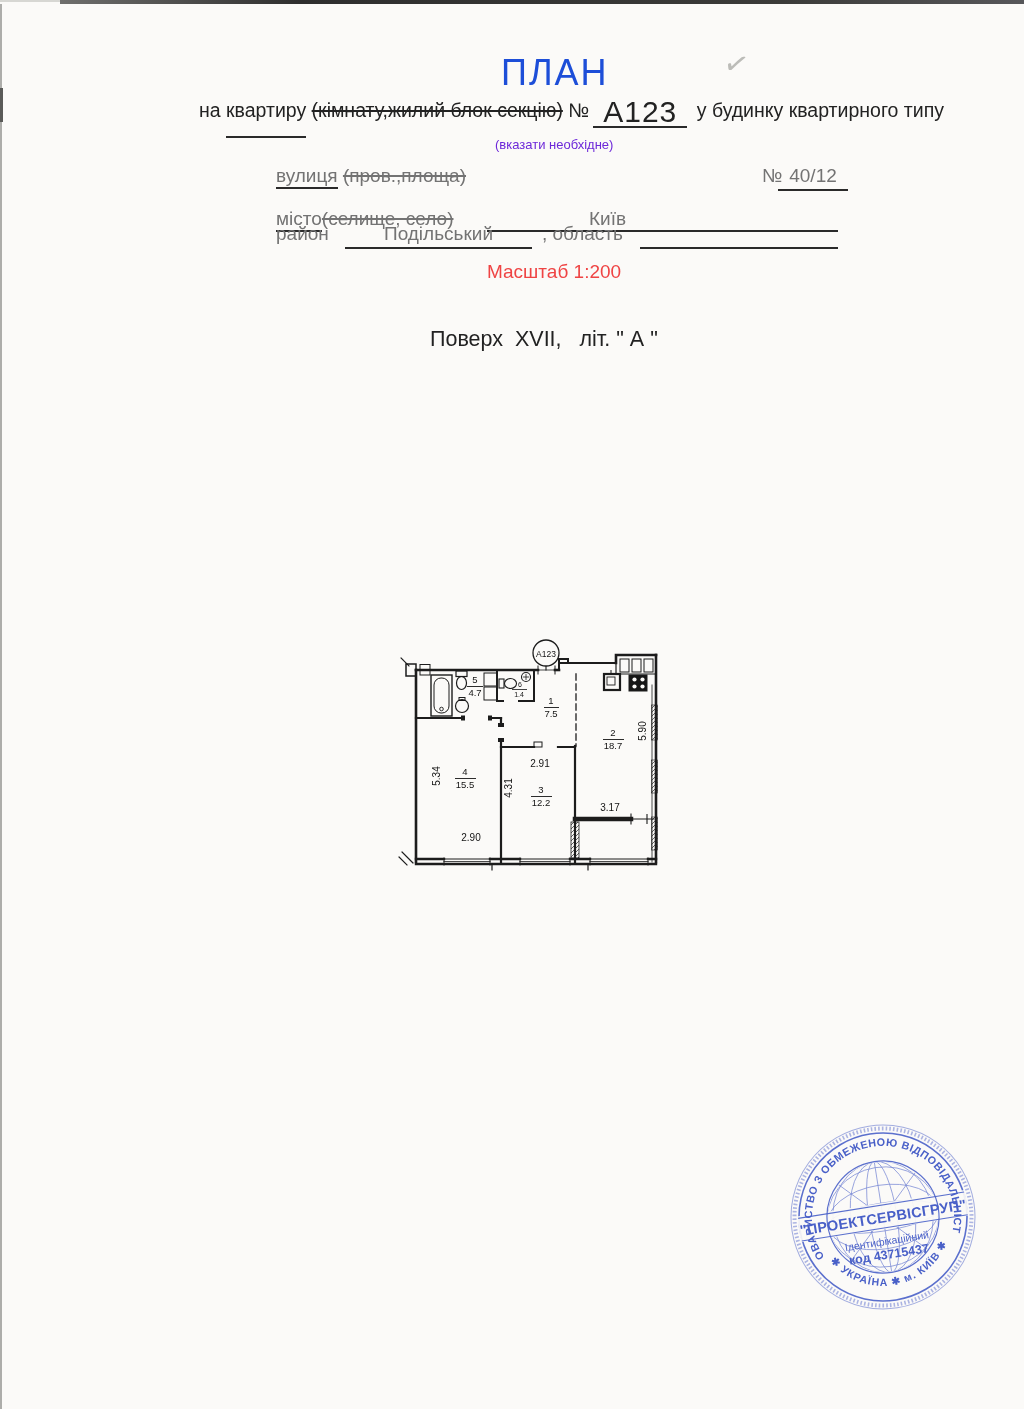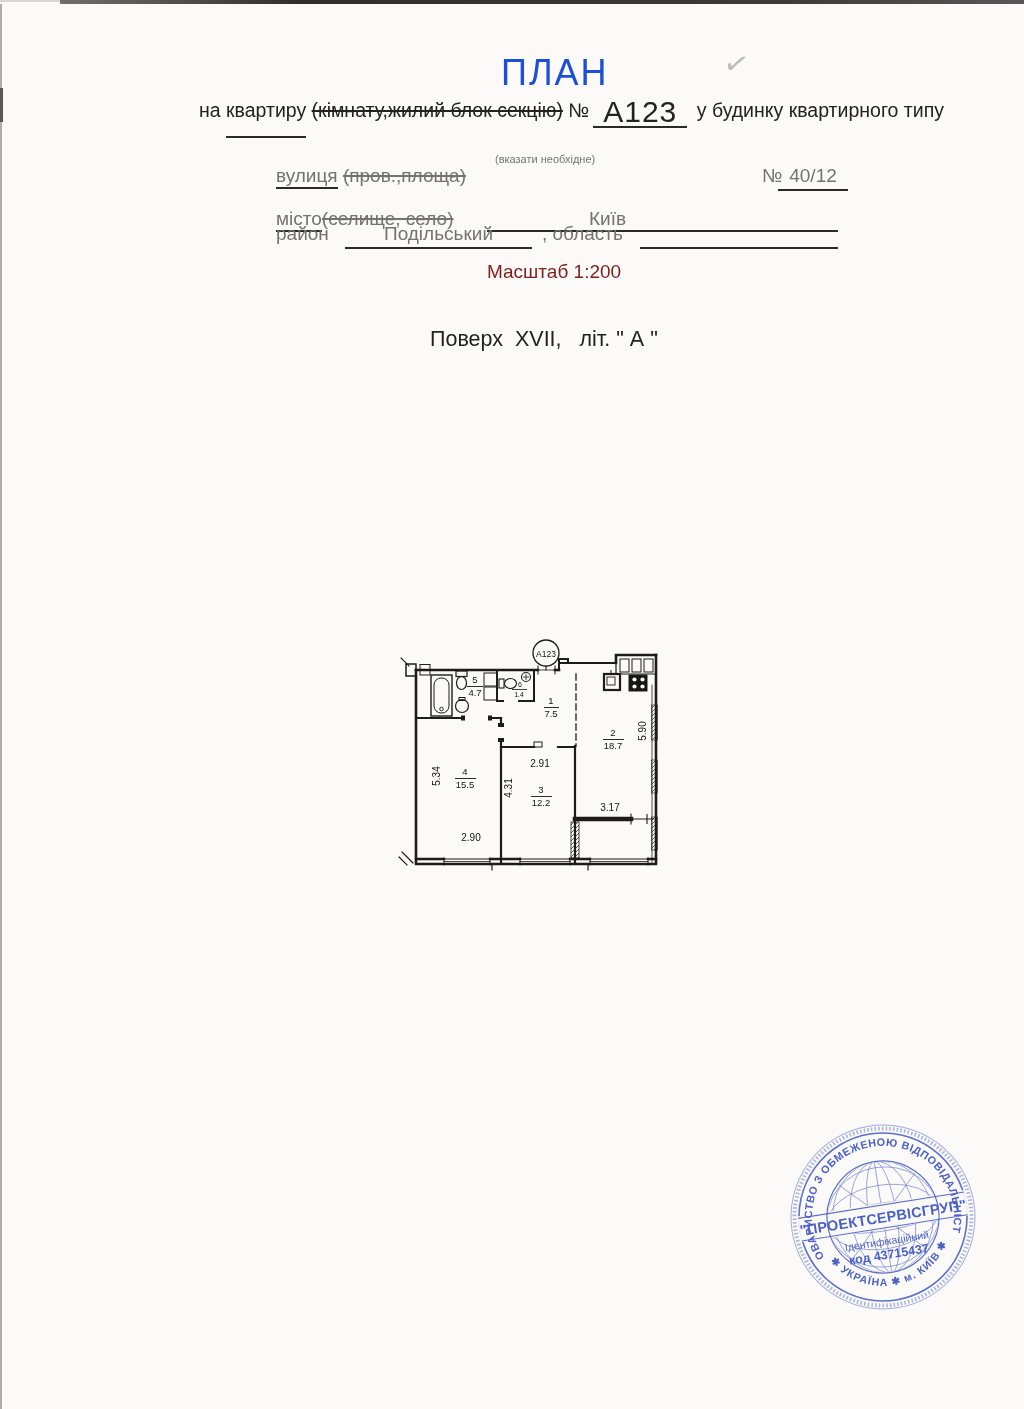--- a/index.html
+++ b/index.html
@@ -16,27 +16,27 @@
   .smudge{position:absolute;left:0;top:88px;width:3px;height:34px;background:#5a5a58}
   .checkmark{position:absolute;left:724px;top:46px;font-size:30px;color:#bcbcb8;
     transform:rotate(12deg);font-weight:400}
   
   .title{position:absolute;left:501px;top:52px;font-size:36px;letter-spacing:2px;color:#1d4ed8}
   .line1{position:absolute;left:199px;top:99px;font-size:19.5px;white-space:nowrap;color:#222}
   .line1 .uword{border-bottom:2px solid #2a2a2a;padding-bottom:15px}
   .line1 .strike{text-decoration:line-through;text-decoration-thickness:1.5px}
   .apt-big{font-size:30px;display:inline-block;line-height:24px;vertical-align:-5px;
     border-bottom:2px solid #2a2a2a;padding:0 10px 2px;margin:0 4px;letter-spacing:1px}
-  .note{position:absolute;left:495px;top:153px;font-size:11px;color:#737373}
+  .note{position:absolute;left:495px;top:137px;font-size:13px;color:#6d28d9}
   .addr-row{position:absolute;left:276px;height:28px;font-size:19px;white-space:nowrap;color:#737373}
   .addr-row .lbl{position:absolute;left:0;top:0}
   .uword{border-bottom:2px solid #2a2a2a;padding-bottom:1px}
   .strike{text-decoration:line-through;text-decoration-thickness:1.5px}
   .cell{position:absolute;top:0;height:24px;border-bottom:2px solid #2a2a2a;text-align:center}
-  .scale{position:absolute;left:487px;top:261px;font-size:19px;color:#7f1d1d}
+  .scale{position:absolute;left:487px;top:261px;font-size:19px;color:#ef4444}
   .floor{position:absolute;left:430px;top:327px;font-size:21.5px;white-space:pre;color:#222}
   
   .plan-svg{position:absolute;left:398px;top:630px;width:272px;height:245px}
   .stamp-svg{position:absolute;left:778px;top:1118px;width:210px;height:200px;opacity:.92}
   svg text{font-family:"Liberation Sans",sans-serif}
 </style>
 </head>
 <body>
 
 <div class="edge-top"></div>

